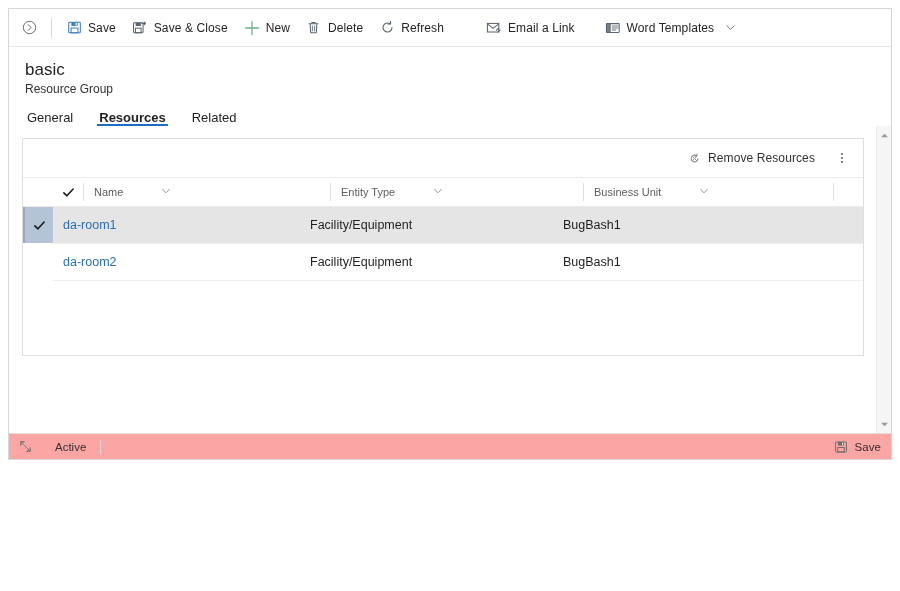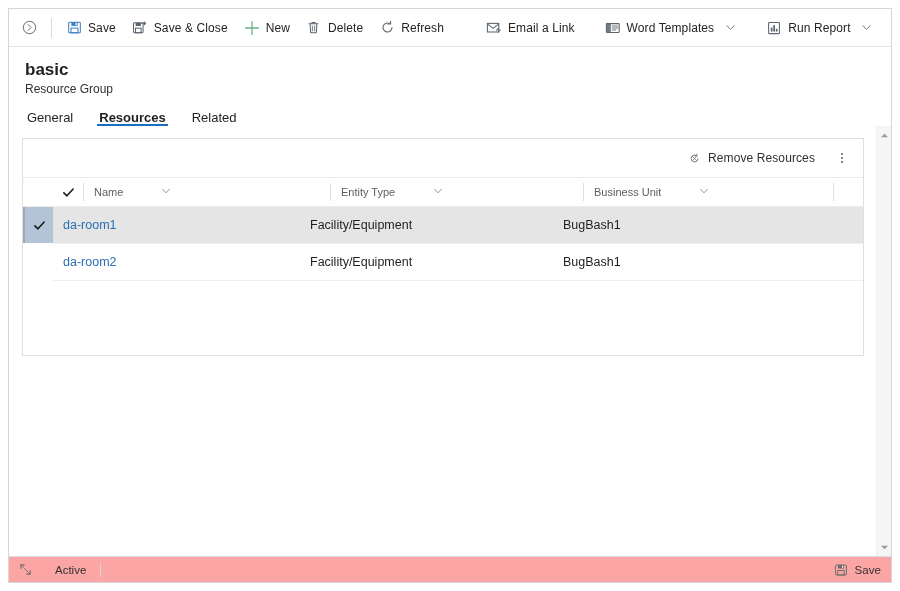--- a/index.html
+++ b/index.html
@@ -15,21 +15,21 @@
     overflow: hidden;
     position: relative;
   }
 
   
   #app-window {
     position: absolute;
     left: 8px;
     top: 8px;
     width: 884px;
-    height: 575px;
+    height: 452px;
     border: 1px solid #d6d6d6;
     background: #ffffff;
     box-sizing: border-box;
     display: flex;
     flex-direction: column;
   }
 
   
   #command-bar {
     height: 38px;
@@ -72,21 +72,21 @@
     align-items: center;
     justify-content: center;
   }
 
   
   #page-header {
     padding: 12px 0 0 16px;
   }
   #record-title {
     font-size: 17px;
-    font-weight: bold;
+    font-weight: normal;
     line-height: 21px;
     color: #201f1e;
   }
   #record-subtitle {
     font-size: 12px;
     color: #323130;
     margin-top: 2px;
   }
 
   
@@ -392,36 +392,20 @@
         </svg>
       </span>
       <span class="cmd-label">Word Templates</span>
       <span class="chev">
         <svg width="11" height="11" viewBox="0 0 12 12">
           <path d="M2 4 L6 8.2 L10 4" fill="none" stroke="#7b7b7b" stroke-width="1.05" stroke-linecap="round" stroke-linejoin="round"></path>
         </svg>
       </span>
     </div>
 
-    <div class="cmd-btn" style="margin-left:14px;">
-      <span class="cmd-ico">
-        <svg width="16" height="16" viewBox="0 0 16 16">
-          <rect x="2.6" y="2.4" width="10.8" height="11.2" rx=".6" fill="none" stroke="#5a6570" stroke-width="1.05"></rect>
-          <rect x="4.8" y="7.6" width="1.7" height="4" fill="#5a6570"></rect>
-          <rect x="7.3" y="5.2" width="1.7" height="6.4" fill="#5a6570"></rect>
-          <rect x="9.8" y="8.8" width="1.7" height="2.8" fill="#5a6570"></rect>
-        </svg>
-      </span>
-      <span class="cmd-label">Run Report</span>
-      <span class="chev">
-        <svg width="11" height="11" viewBox="0 0 12 12">
-          <path d="M2 4 L6 8.2 L10 4" fill="none" stroke="#7b7b7b" stroke-width="1.05" stroke-linecap="round" stroke-linejoin="round"></path>
-        </svg>
-      </span>
-    </div>
   </div>
 
   <div id="page-header">
     <div id="record-title">basic</div>
     <div id="record-subtitle">Resource Group</div>
   </div>
 
   <div id="tab-strip">
     <div class="tab">General</div>
     <div class="tab active">Resources</div>

